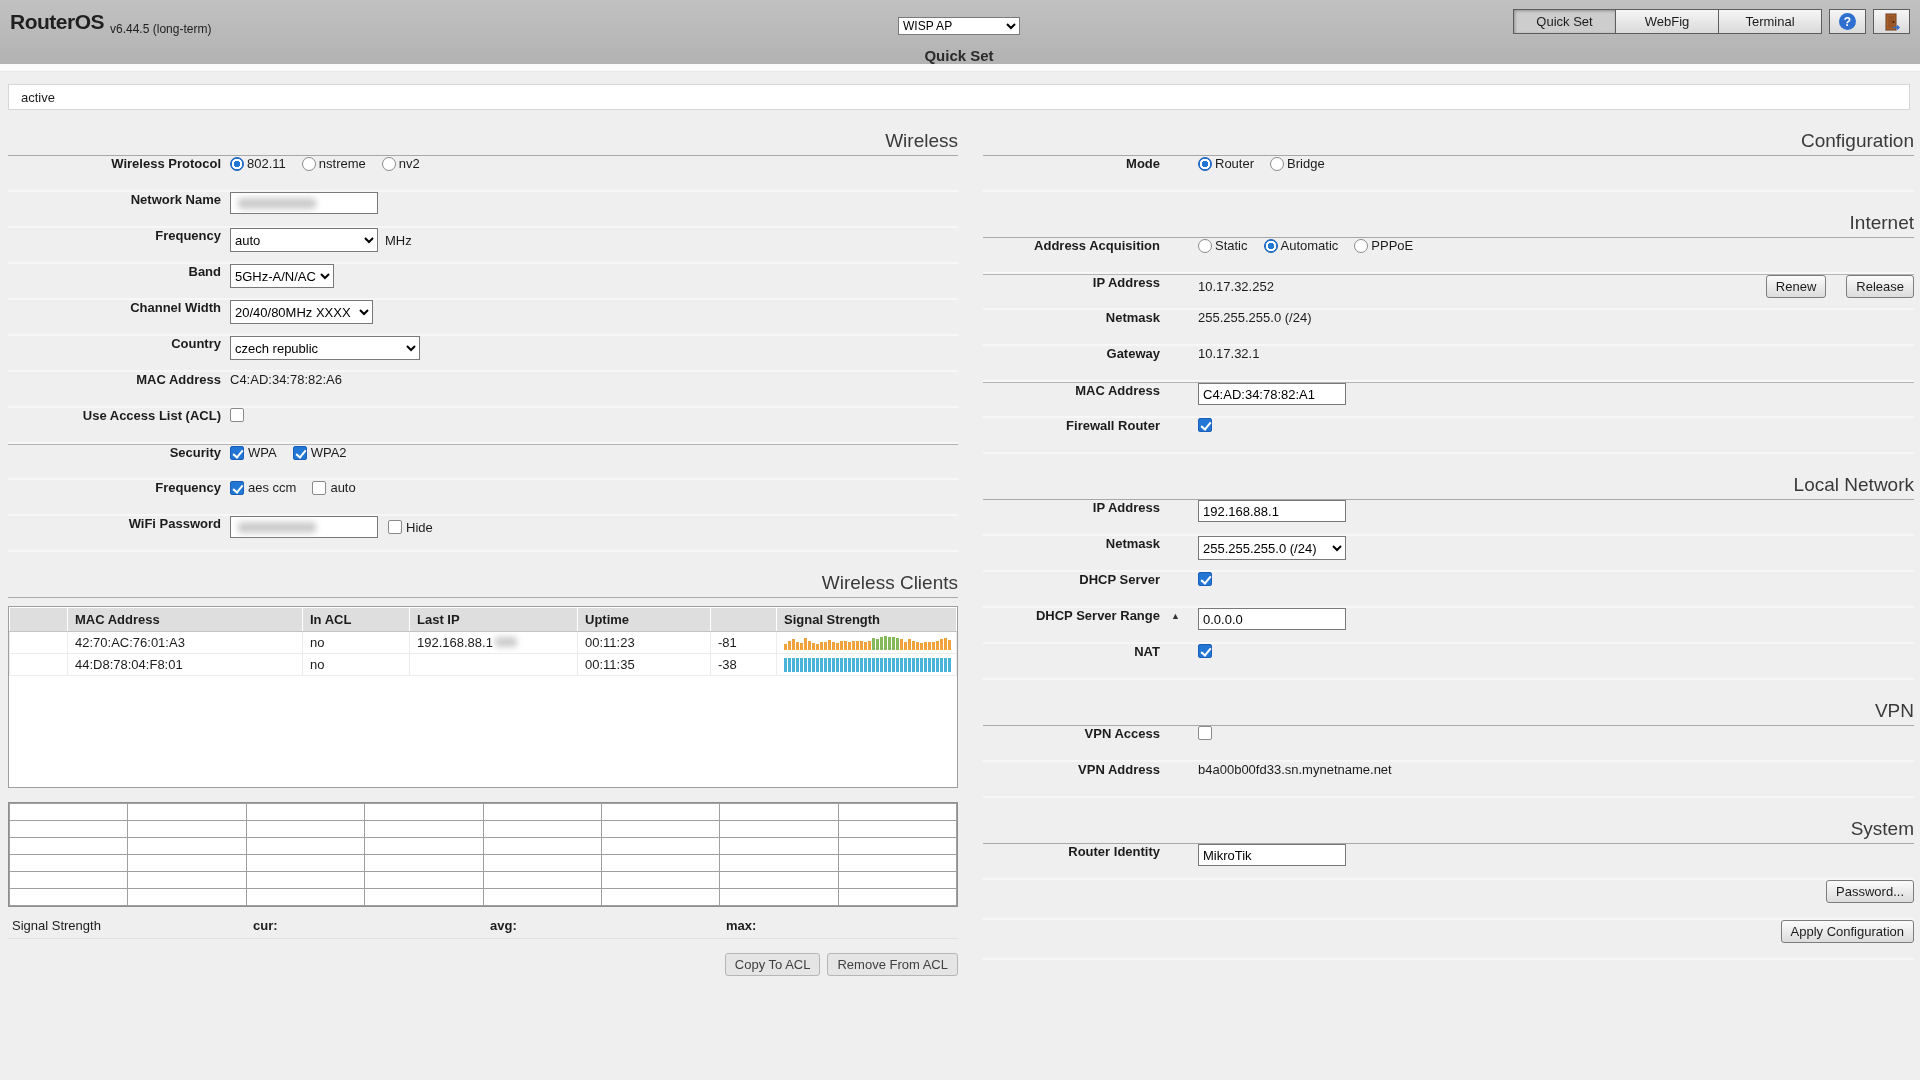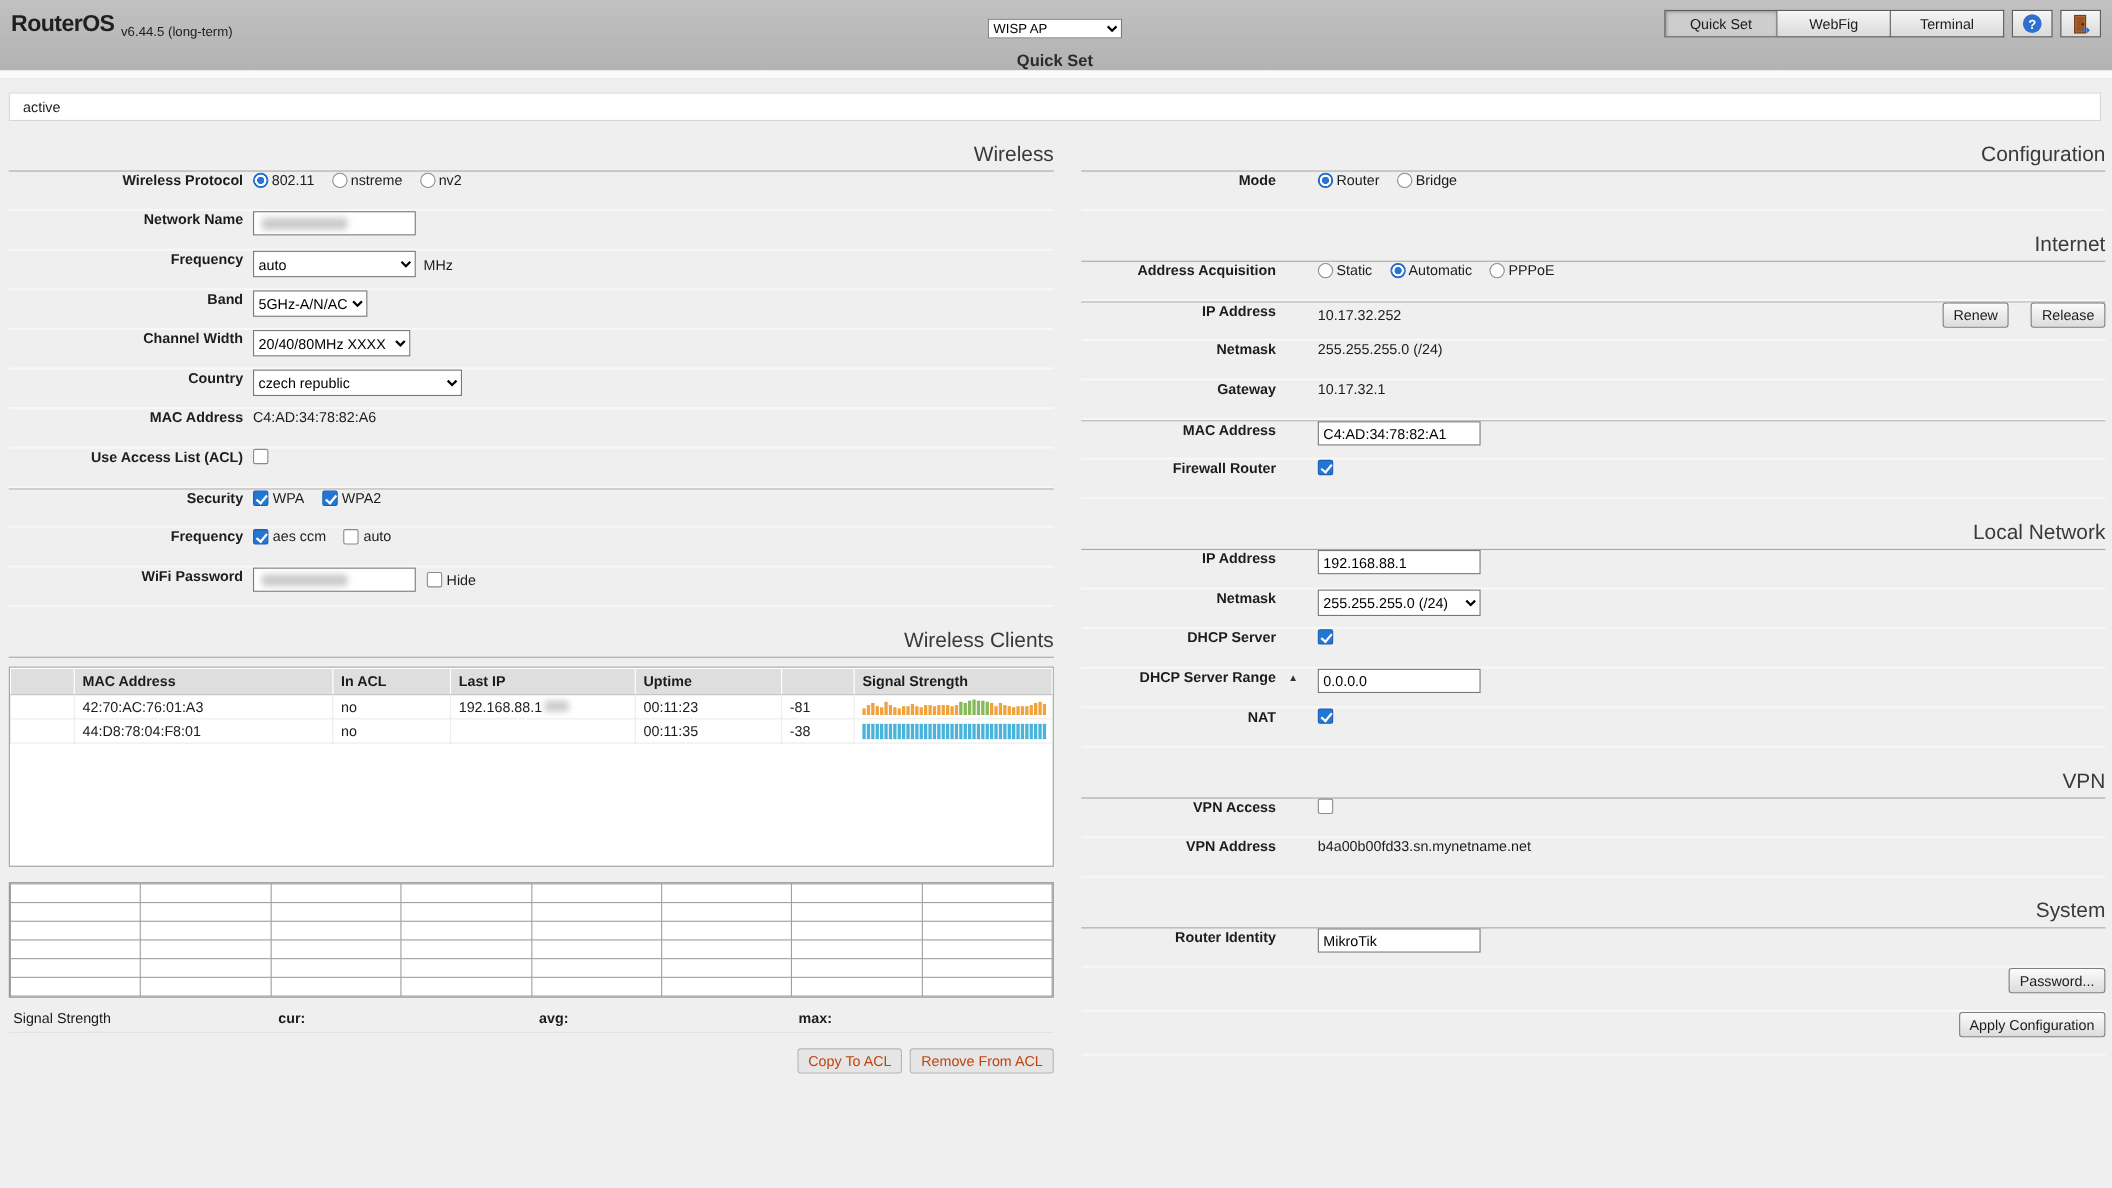--- a/index.html
+++ b/index.html
@@ -85,21 +85,21 @@
   .inputwrap { position:relative; display:inline-flex; }
   .smudge { background:#cbcbcb; filter:blur(3px); border-radius:3px; }
   .smudge.in-input { position:absolute; left:8px; top:6px; width:78px; height:11px; }
   .smudge.inline { display:inline-block; width:22px; height:10px; margin-left:2px; }
 
   .btn {
     height:23px; padding:0 9px; border:1px solid #7d7d7d; border-radius:3px;
     background:linear-gradient(#fbfbfb,#dcdcdc); font:13px "Liberation Sans",sans-serif;
     color:#1c1c1c; display:inline-flex; align-items:center; cursor:pointer; white-space:nowrap;
   }
-  .btn.disabled { color:#c2410c; background:#e5e5e5; border-color:#b6b6b6; cursor:default; }
+  .btn.disabled { color:#404040; background:#e5e5e5; border-color:#b6b6b6; cursor:default; }
   .btn-right { margin-left:auto; display:flex; gap:20px; }
 
   
   .clients-box { background:#fff; border:1px solid #9e9e9e; height:182px; margin-top:8px; overflow:hidden; }
   table.clients { border-collapse:collapse; width:100%; table-layout:fixed; }
   table.clients th {
     background:#dedede; border:1px solid #fff; border-bottom:1px solid #c4c4c4;
     text-align:left; padding:4px 7px; font-size:13px; height:24px;
   }
   table.clients td { border:1px solid #ececec; padding:3px 7px; height:21px; font-size:13px; background:#fff; overflow:hidden; white-space:nowrap; }

